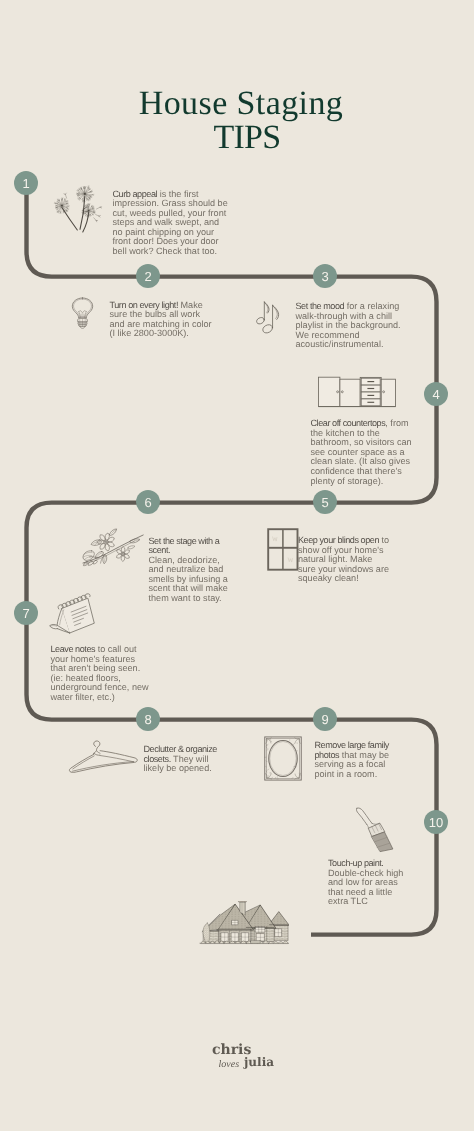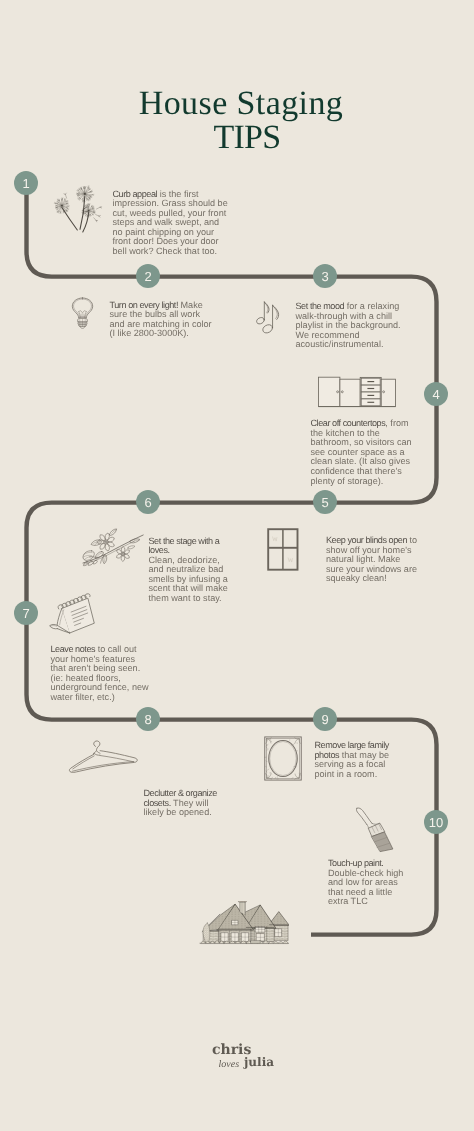--- a/index.html
+++ b/index.html
@@ -108,25 +108,25 @@
     </div>
   <div id="tiptexts">
       <div class="tiptext" style="left: 112.5px; top: 189.5px; width: 118px;"><b>Curb appeal</b><span> is the first impression. Grass should be cut, weeds pulled, your front steps and walk swept, and no paint chipping on your front door! Does your door bell work? Check that too.</span></div>
       <div class="tiptext" style="left: 109.5px; top: 300.5px; width: 110px;"><b>Turn on every light!</b><span> Make
 sure the bulbs all work
 and are matching in color
 (I like 2800-3000K).</span></div>
       <div class="tiptext" style="left: 295.5px; top: 302px; width: 106.5px;"><b>Set the mood</b><span> for a relaxing walk-through with a chill playlist in the background.
 We recommend acoustic/instrumental.</span></div>
       <div class="tiptext" style="left: 310.5px; top: 419px; width: 109px;"><b>Clear off countertops</b><span>, from the kitchen to the bathroom, so visitors can see counter space as a clean slate. (It also gives confidence that there's plenty of storage).</span></div>
-      <div class="tiptext" style="left: 326px; top: 536px; width: 92px;"><b>Keep your blinds open</b><span> to show off your home's natural light. Make sure your windows are squeaky clean!</span></div>
-      <div class="tiptext" style="left: 148.5px; top: 536.5px; width: 85px;"><b>Set the stage with a loves.</b><span>
+      <div class="tiptext" style="left: 298px; top: 536px; width: 92px;"><b>Keep your blinds open</b><span> to show off your home's natural light. Make sure your windows are squeaky clean!</span></div>
+      <div class="tiptext" style="left: 148.5px; top: 536.5px; width: 85px;"><b>Set the stage with a scent.</b><span>
 Clean, deodorize, and neutralize bad smells by infusing a scent that will make them want to stay.</span></div>
       <div class="tiptext" style="left: 50.5px; top: 645px; width: 100px;"><b>Leave notes</b><span> to call out your home's features that aren't being seen. (ie: heated floors, underground fence, new water filter, etc.)</span></div>
-      <div class="tiptext" style="left: 143.5px; top: 745px; width: 86px; margin-top: 44px;"><b>Declutter &amp; organize closets.</b><span> They will likely be opened.</span></div>
+      <div class="tiptext" style="left: 143.5px; top: 745px; width: 86px;"><b>Declutter &amp; organize closets.</b><span> They will likely be opened.</span></div>
       <div class="tiptext" style="left: 314.5px; top: 741px; width: 86px;"><b>Remove large family photos</b><span> that may be serving as a focal point in a room.</span></div>
       <div class="tiptext" style="left: 328px; top: 859px; width: 82px;"><b>Touch-up paint.</b><span> Double-check high and low for areas that need a little extra TLC</span></div>
     </div>
 
   <div class="ico" id="ico0" style="left: 46px; top: 183px; width: 58px; height: 58px;">
     <svg viewBox="0 0 58 58" width="58" height="58">
       <g fill="none" stroke="#4f4a43" stroke-linecap="round">
         <path d="M38.8 13.5C38.4 24 37 34.5 34 46.3" stroke-width="1.1"></path>
         <path d="M15.9 24.5C20.4 31.5 25.8 39.5 31.3 47.0" stroke-width="1.1"></path>
         <path d="M42.6 29.5C42.1 36 40.2 42.5 36.8 49.0" stroke-width="1.1"></path>

